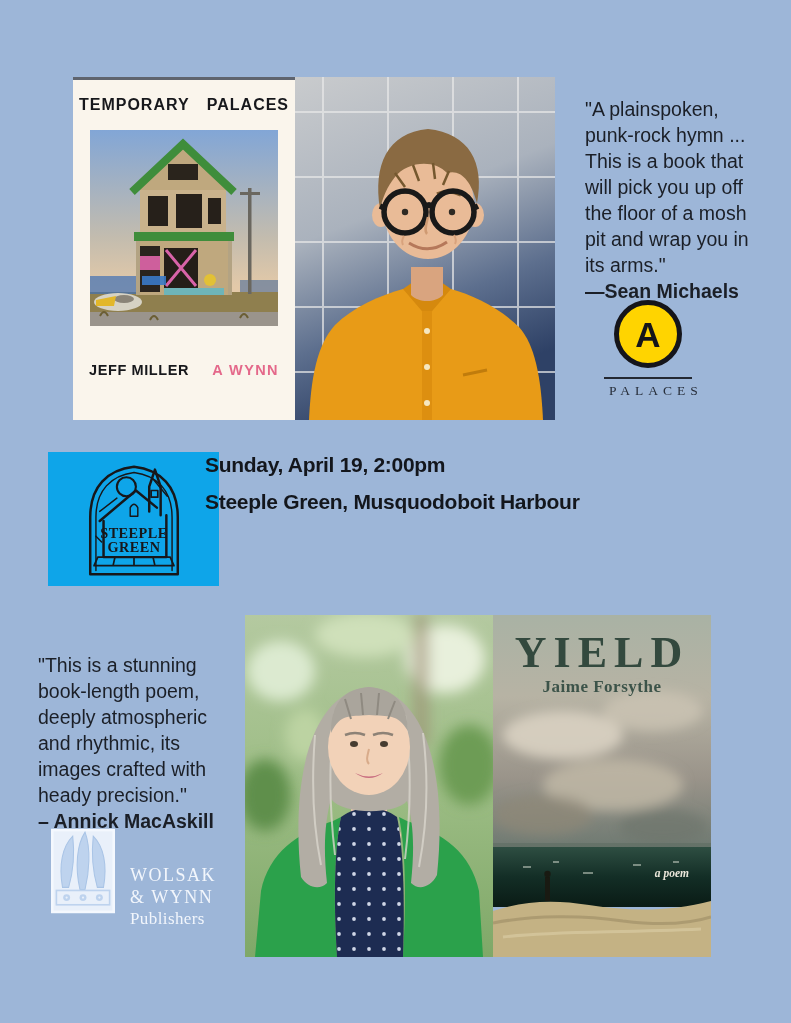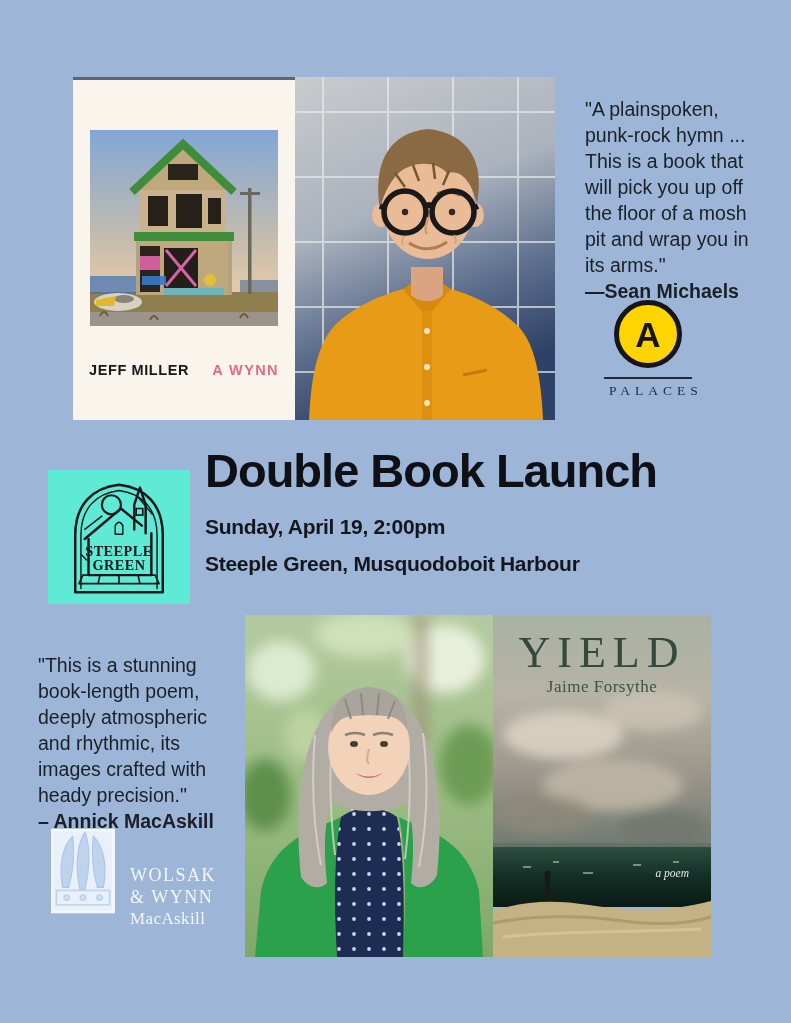--- a/index.html
+++ b/index.html
@@ -55,47 +55,48 @@
   }
   .anansi-letter{font-size:35px;font-weight:bold;color:#15151a;line-height:1;}
   .anansi-line{height:2px;background:#232832;margin-top:9px;}
   .anansi-name{
     font-family:"Liberation Serif",serif;
     font-size:13.5px;letter-spacing:5px;padding-left:5px;
     color:#272e3a;margin-top:4px;
   }
 
   
-  .venue-box{left:48px;top:452px;width:142px;height:134px;background:#5eead4;margin-top:18px;}
+  .venue-box{left:48px;top:452px;width:171px;height:134px;background:#0ea5e9;}
   .venue-box svg{display:block;margin:5px auto 0;}
   .event-info{left:205px;top:446px;width:560px;}
   .event-title{
     margin:0 0 13px;font-size:47px;font-weight:800;
     letter-spacing:-1px;color:#0e1015;line-height:1.05;
   }
   .event-line{font-size:21px;font-weight:bold;letter-spacing:-.3px;line-height:37px;color:#13161c;}
 
   
   .wolsak{left:50px;top:828px;display:flex;}
   .wolsak-text{
     margin-left:14px;margin-top:36px;
     font-family:"Liberation Serif",serif;color:#f2f6fc;
     font-size:18px;letter-spacing:1.5px;line-height:22px;
   }
   .wolsak-text .pub{font-size:17px;letter-spacing:.4px;}
 
   
-  .cover2{left:493px;top:615px;width:218px;height:394px;}
+  .cover2{left:493px;top:615px;width:218px;height:394px;font-weight:bold;}
 </style>
 </head>
 <body>
 
 <div class="poster">
 
   <div class="abs cover1">
+    <div class="cover1-title">TEMPORARY PALACES</div>
 
     <svg class="cover1-photo" viewBox="0 0 188 196" xmlns="http://www.w3.org/2000/svg">
       <defs>
         <linearGradient id="skyG" x1="0" y1="0" x2="0" y2="1">
           <stop offset="0" stop-color="#82a6d6"></stop>
           <stop offset="0.55" stop-color="#c3bcae"></stop>
           <stop offset="0.8" stop-color="#e3c9a8"></stop>
         </linearGradient>
       </defs>
       <rect width="188" height="196" fill="url(#skyG)"></rect>
@@ -208,21 +209,20 @@
         <path d="M30,66 L30,104 L96,104 L96,60"></path>
         <path d="M58,52 q4,-7 8,0 l0,9 l-8,0 Z" stroke-width="1.5"></path>
         <path d="M24,104 L100,104 M20,113 L104,113 M24,104 L20,113 M100,104 L104,113 M42,104 L40,113 M62,104 L62,113 M82,104 L84,113" stroke-width="1.8"></path>
       </g>
       <text x="62" y="84" text-anchor="middle" font-family="Liberation Serif, serif" font-weight="bold" font-size="15" fill="#17171a" letter-spacing="0.5">STEEPLE</text>
       <text x="62" y="99" text-anchor="middle" font-family="Liberation Serif, serif" font-weight="bold" font-size="15" fill="#17171a" letter-spacing="0.5">GREEN</text>
     </svg>
   </div>
 
   <div class="abs event-info">
-    <h1 class="event-title">Double Book Launch</h1>
     <div class="event-line">Sunday, April 19, 2:00pm</div>
     <div class="event-line">Steeple Green, Musquodoboit Harbour</div>
   </div>
 
   <div class="abs quote quote2">
     <p>"This is a stunning
 book-length poem,
 deeply atmospheric
 and rhythmic, its
 images crafted with
@@ -242,21 +242,21 @@
       <circle cx="16" cy="68" r="3.4" fill="#bed3ee"></circle>
       <circle cx="32" cy="68" r="3.4" fill="#bed3ee"></circle>
       <circle cx="48" cy="68" r="3.4" fill="#bed3ee"></circle>
       <circle cx="16" cy="68" r="1.1" fill="#e9f0fa"></circle>
       <circle cx="32" cy="68" r="1.1" fill="#e9f0fa"></circle>
       <circle cx="48" cy="68" r="1.1" fill="#e9f0fa"></circle>
     </svg>
     <div class="wolsak-text">
       <div>WOLSAK</div>
       <div>&amp; WYNN</div>
-      <div class="pub">MacAskill</div>
+      <div class="pub">Publishers</div>
     </div>
   </div>
 
   <svg class="abs photo2" viewBox="0 0 248 342" xmlns="http://www.w3.org/2000/svg">
     <defs>
       <linearGradient id="bokehG" x1="0" y1="0" x2="0" y2="1">
         <stop offset="0" stop-color="#b4c9a0"></stop>
         <stop offset="0.5" stop-color="#9dbd85"></stop>
         <stop offset="1" stop-color="#7fa868"></stop>
       </linearGradient>

